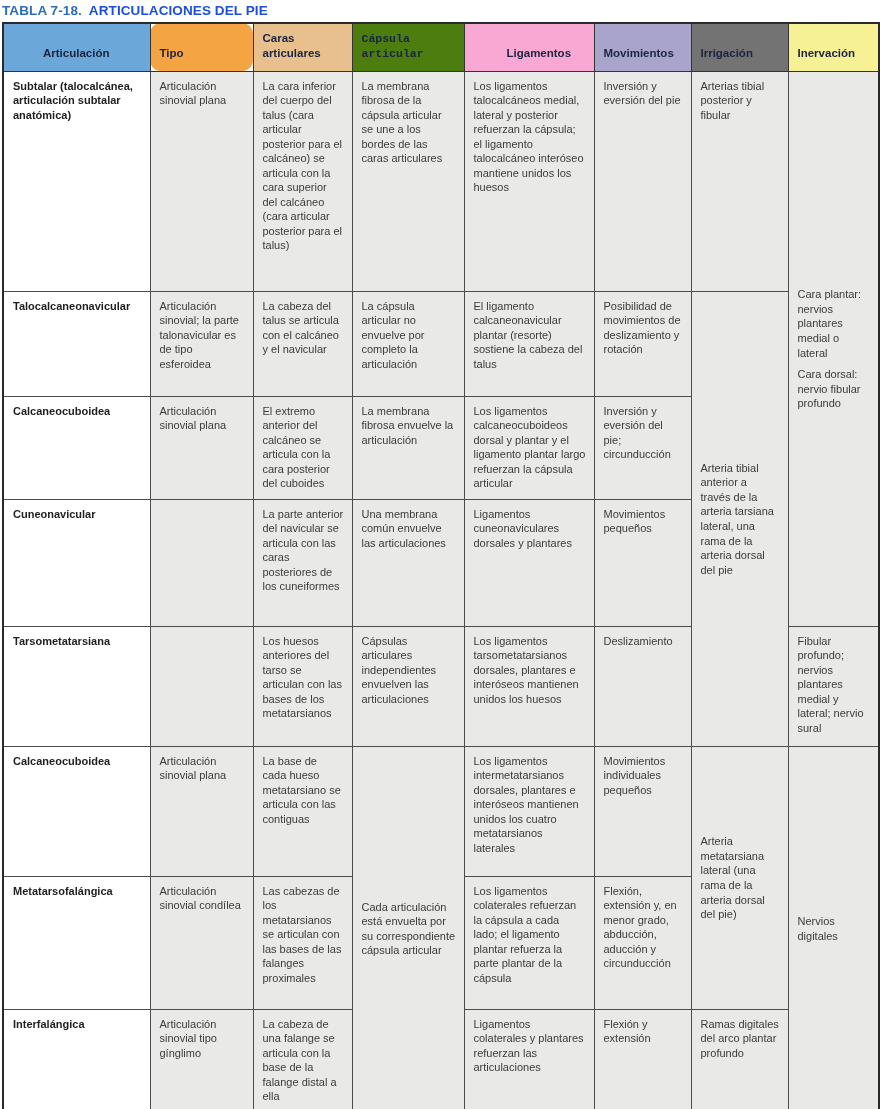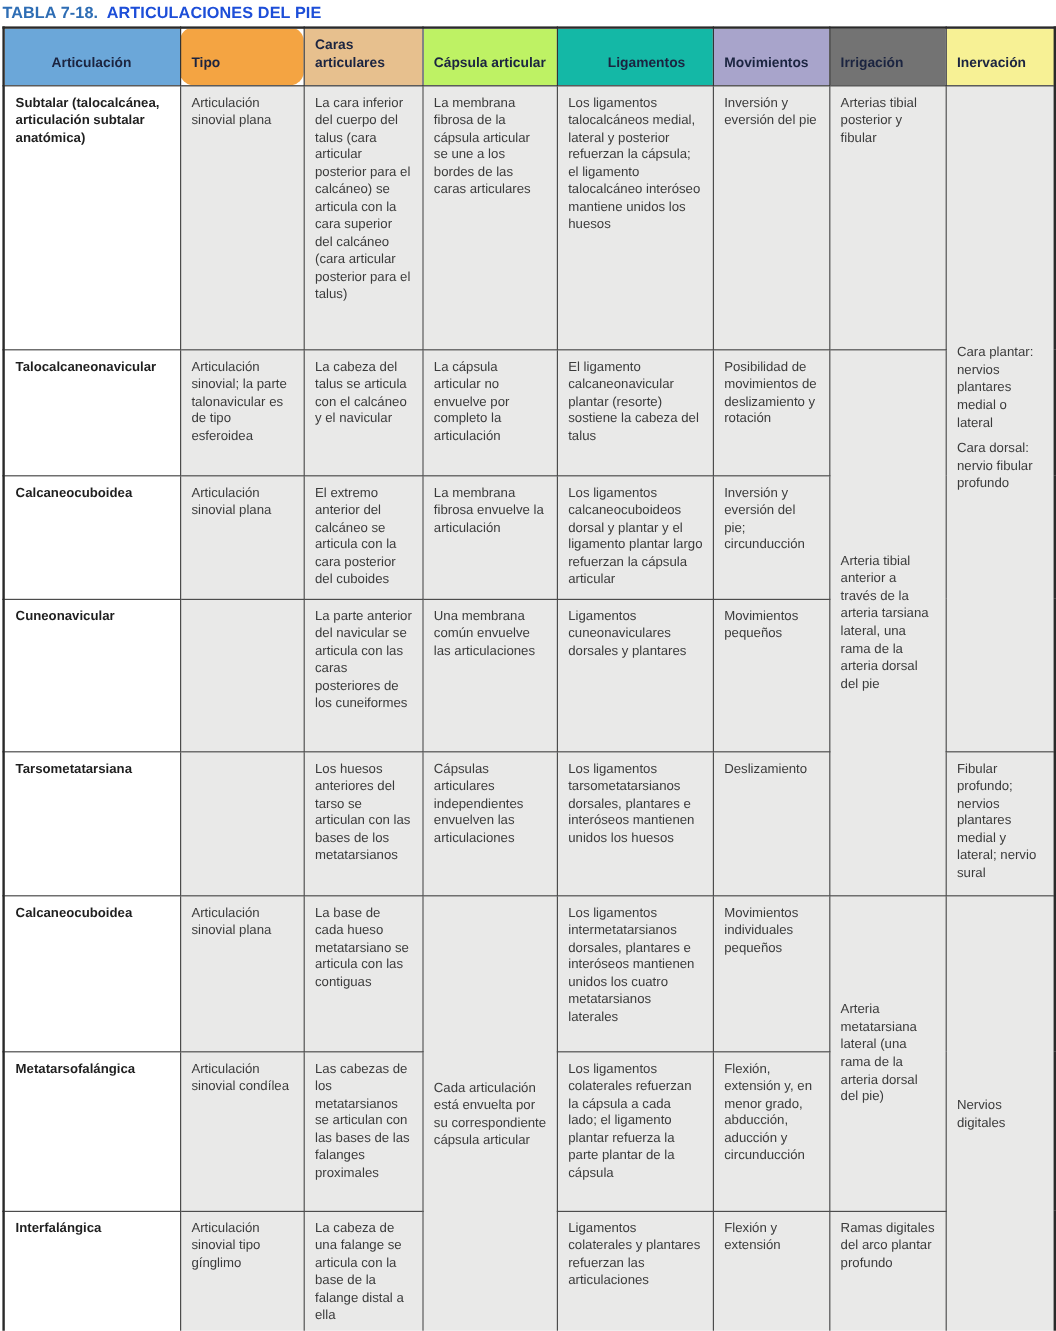--- a/index.html
+++ b/index.html
@@ -40,22 +40,22 @@
     font-size: 11.5px;
     font-weight: bold;
     color: #1b2440;
     vertical-align: bottom;
     padding-bottom: 9px;
     border-color: #333;
   }
   .h-art   { background: #6ba7d9; padding-left: 39px; }
   .h-tipo  { background: #f4a442; border-radius: 11px; }
   .h-caras { background: #e7c08e; }
-  .h-caps  { background: #bef264; }
-  .h-lig   { background: #14b8a6; padding-left: 42px; }
+  .h-caps  { background: #4d7c0f; font-family: Liberation Mono, monospace; }
+  .h-lig   { background: #f9a8d4; padding-left: 42px; }
   .h-mov   { background: #a8a4cb; margin-left: 32px; }
   .h-irr   { background: #737373; }
   .h-inerv { background: #f7f195; }
 
   td.rowhead {
     background: #ffffff;
     font-weight: bold;
     color: #1f1f1f;
     font-size: 11px;
   }

